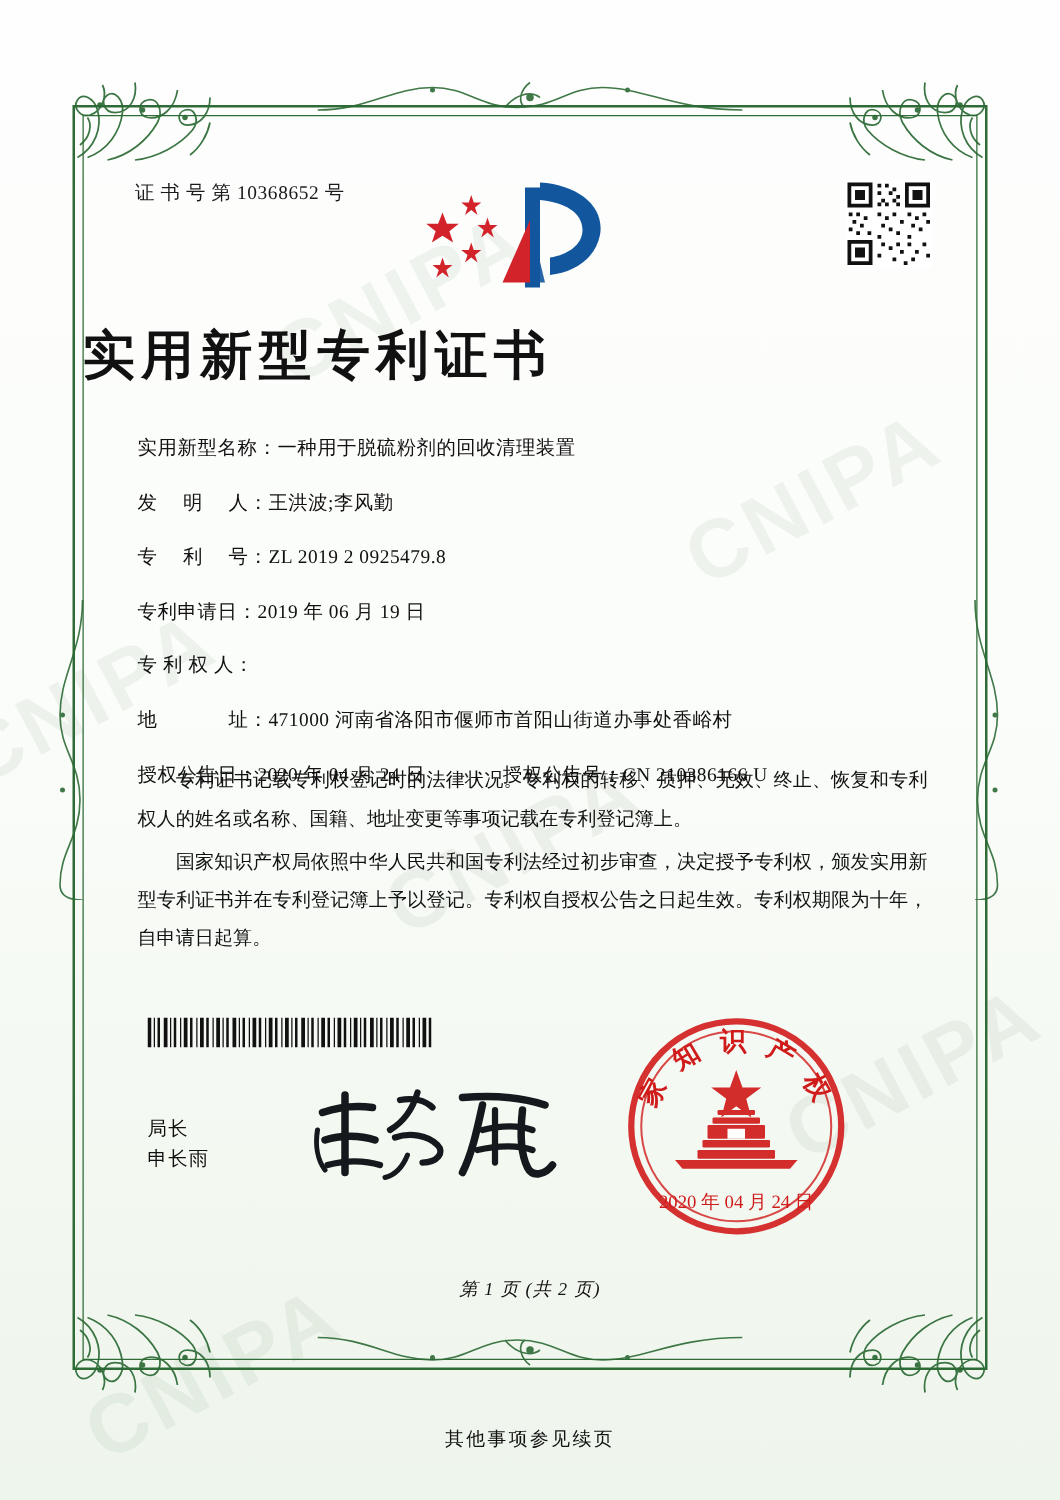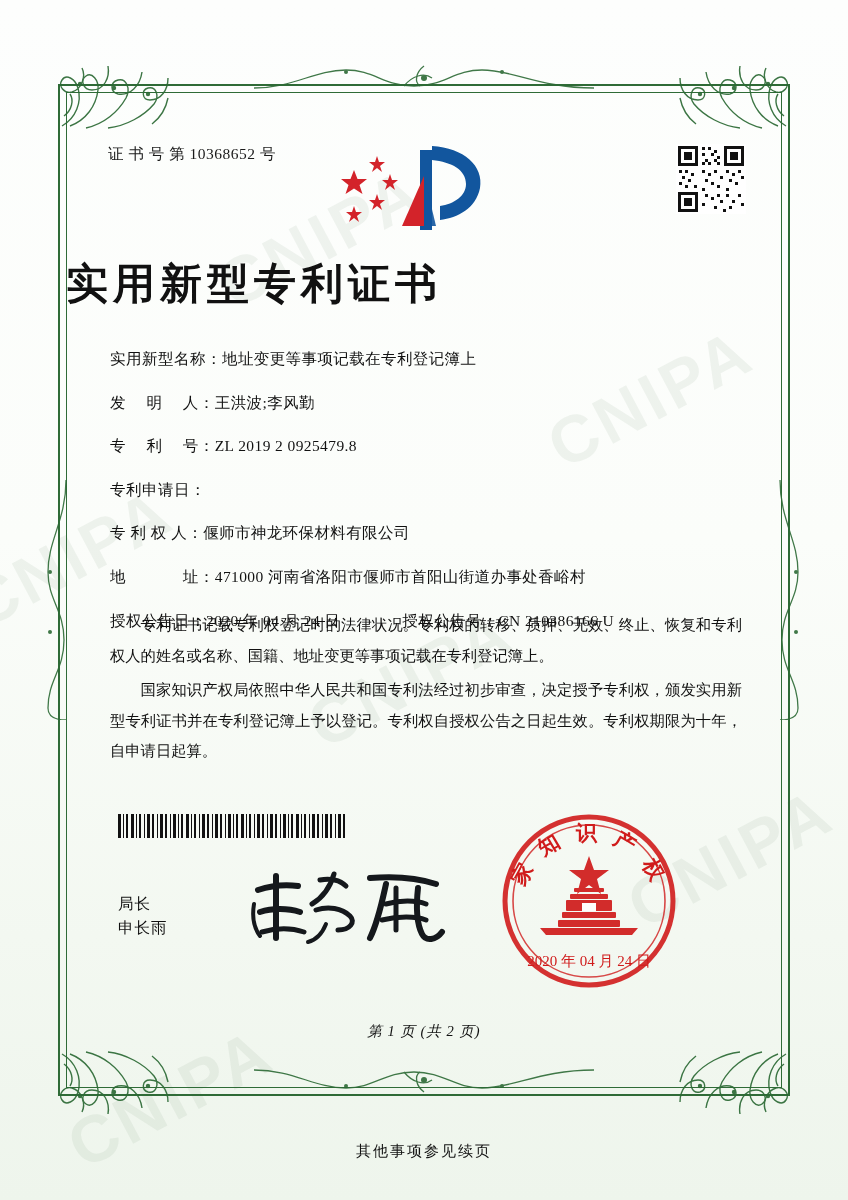--- a/index.html
+++ b/index.html
@@ -440,36 +440,36 @@
           </g>
         </g>
       </svg>
     </div>
 
     <div class="main-title">实用新型专利证书</div>
 
     <div class="fields">
       <div class="field-row">
         <span class="field-label">实用新型名称：</span>
-        <span class="field-value">地址变更等事项记载在专利登记簿上</span>
+        <span class="field-value">一种用于脱硫粉剂的回收清理装置</span>
       </div>
       <div class="field-row">
         <span class="field-label">发　 明　 人：</span>
         <span class="field-value">王洪波;李风勤</span>
       </div>
       <div class="field-row">
         <span class="field-label">专　 利　 号：</span>
         <span class="field-value">ZL 2019 2 0925479.8</span>
       </div>
       <div class="field-row">
         <span class="field-label">专利申请日：</span>
+        <span class="field-value">2019 年 06 月 19 日</span>
       </div>
       <div class="field-row">
         <span class="field-label">专 利 权 人：</span>
-        <span class="field-value">偃师市神龙环保材料有限公司</span>
       </div>
       <div class="field-row">
         <span class="field-label">地　 　 　址：</span>
         <span class="field-value">471000 河南省洛阳市偃师市首阳山街道办事处香峪村</span>
       </div>
       <div class="field-row double">
         <span class="field-label">授权公告日：</span>
         <span class="field-value">2020 年 04 月 24 日</span>
         <span class="spacer-gap"></span>
         <span class="field-label">授权公告号：</span>

